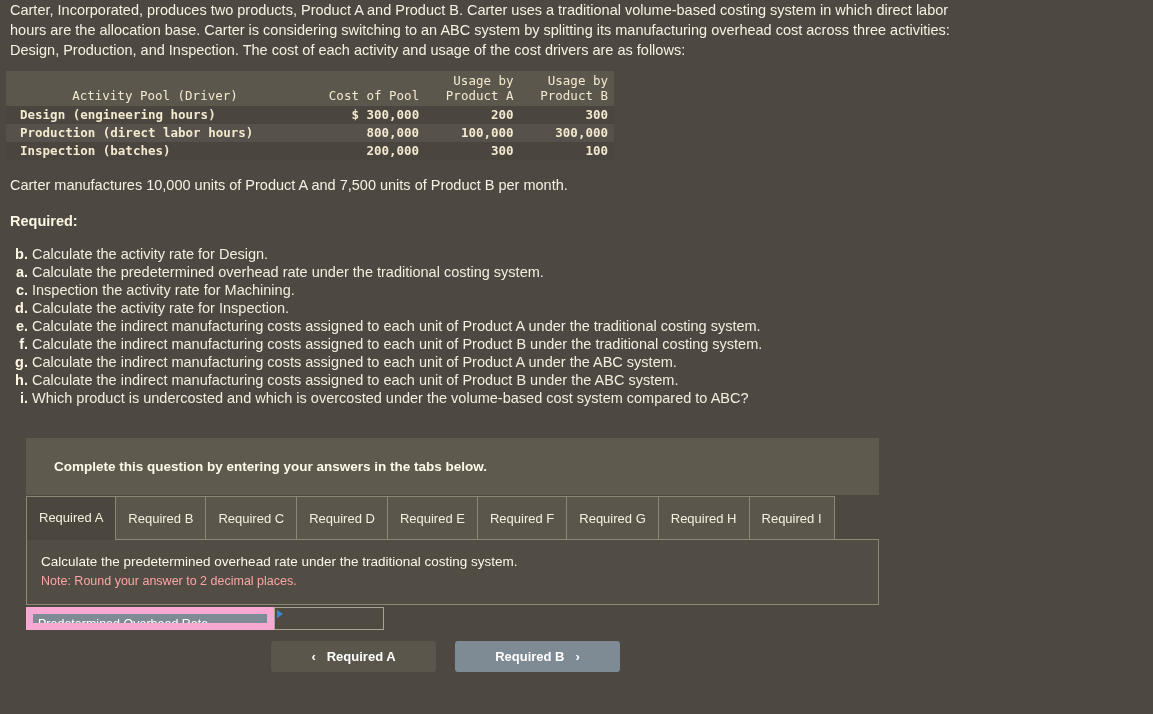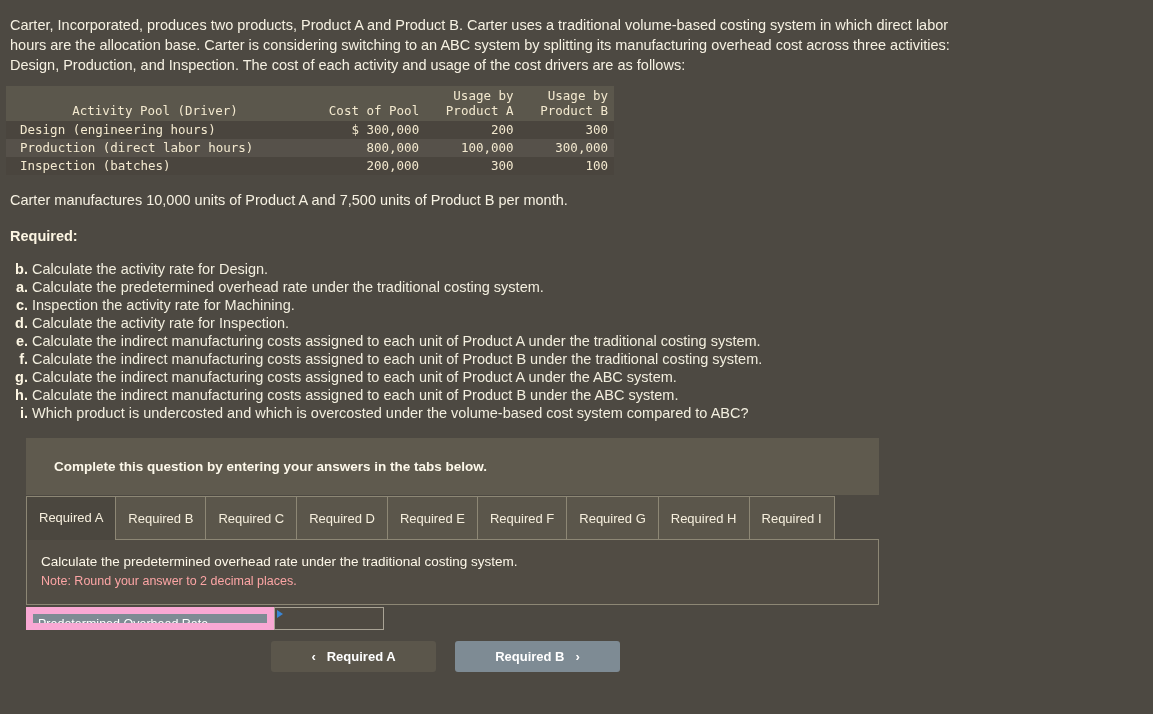--- a/index.html
+++ b/index.html
@@ -12,21 +12,21 @@
     background: #4d4942;
     font-family: "Liberation Sans", sans-serif;
     color: #f2eede;
     overflow: hidden;
   }
 
   
   .intro {
     font-size: 14.5px;
     line-height: 20px;
-    padding: 15px 14px 0 10px;
+    padding: 0 14px 0 10px;
     color: #f6f1e2;
     max-width: 948px;
   }
 
   
   .cost-table {
     margin: 11px 0 0 6px;
     border-collapse: collapse;
     font-family: "DejaVu Sans Mono", "Liberation Mono", monospace;
     font-size: 12.5px;
@@ -38,20 +38,21 @@
     background: #5b574c;
     padding: 2px 6px 3px 6px;
     vertical-align: bottom;
     line-height: 15px;
   }
   .cost-table th.th-activity { text-align: center; width: 286px; }
   .cost-table th.th-num { text-align: right; }
   .cost-table td {
     padding: 1px 6px 2px 6px;
     line-height: 15px;
+    font-weight: bold;
   }
   .cost-table td.c-name { text-align: left; padding-left: 14px; }
   .cost-table td.c-num  { text-align: right; }
   .cost-table tr.row-odd td  { background: #4a453e; }
   .cost-table tr.row-even td { background: #56514a; }
 
   
   .units-line {
     font-size: 14.5px;
     padding: 17px 0 0 10px;

